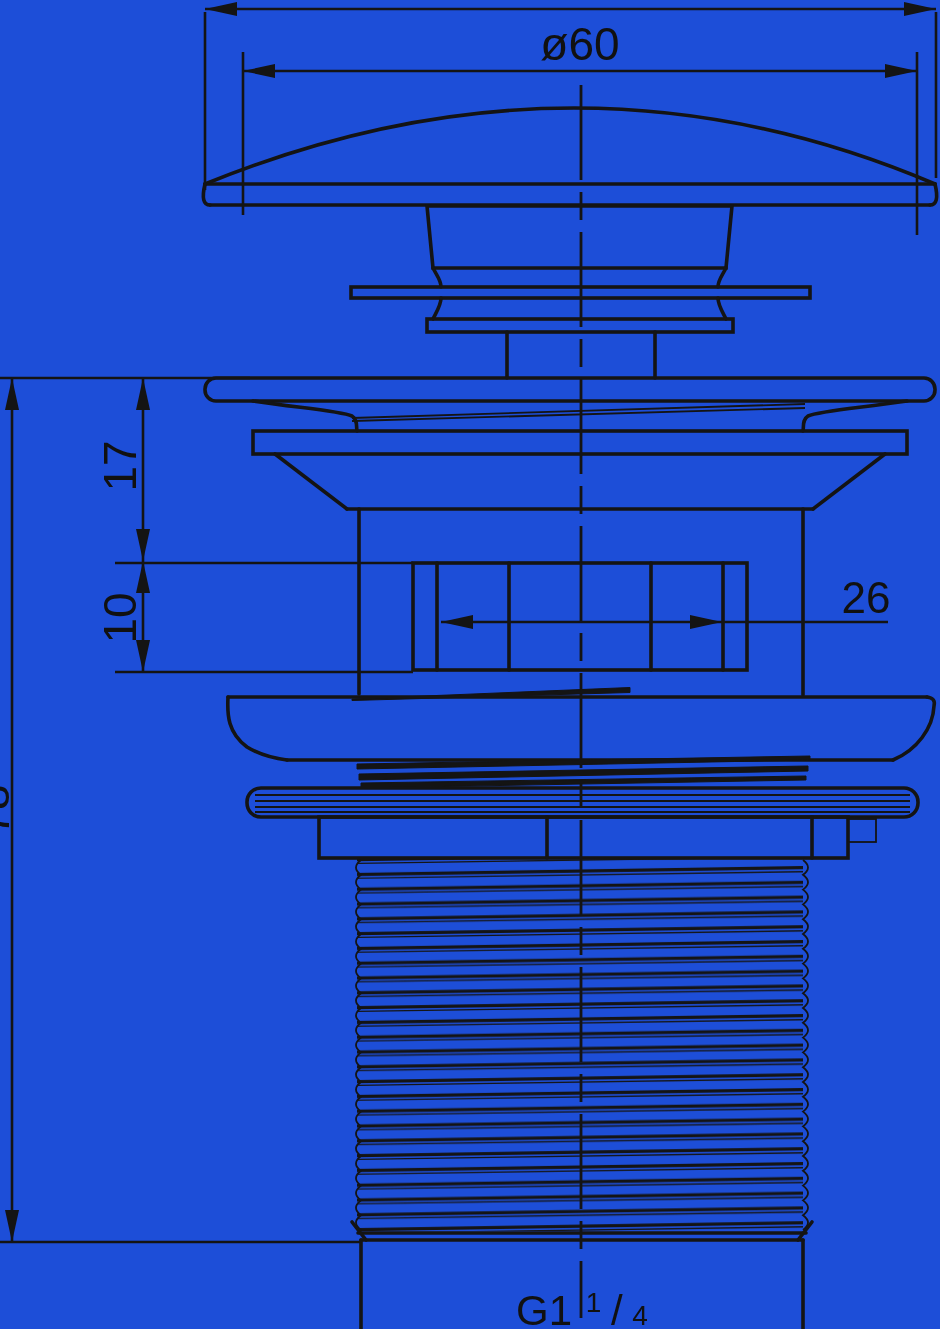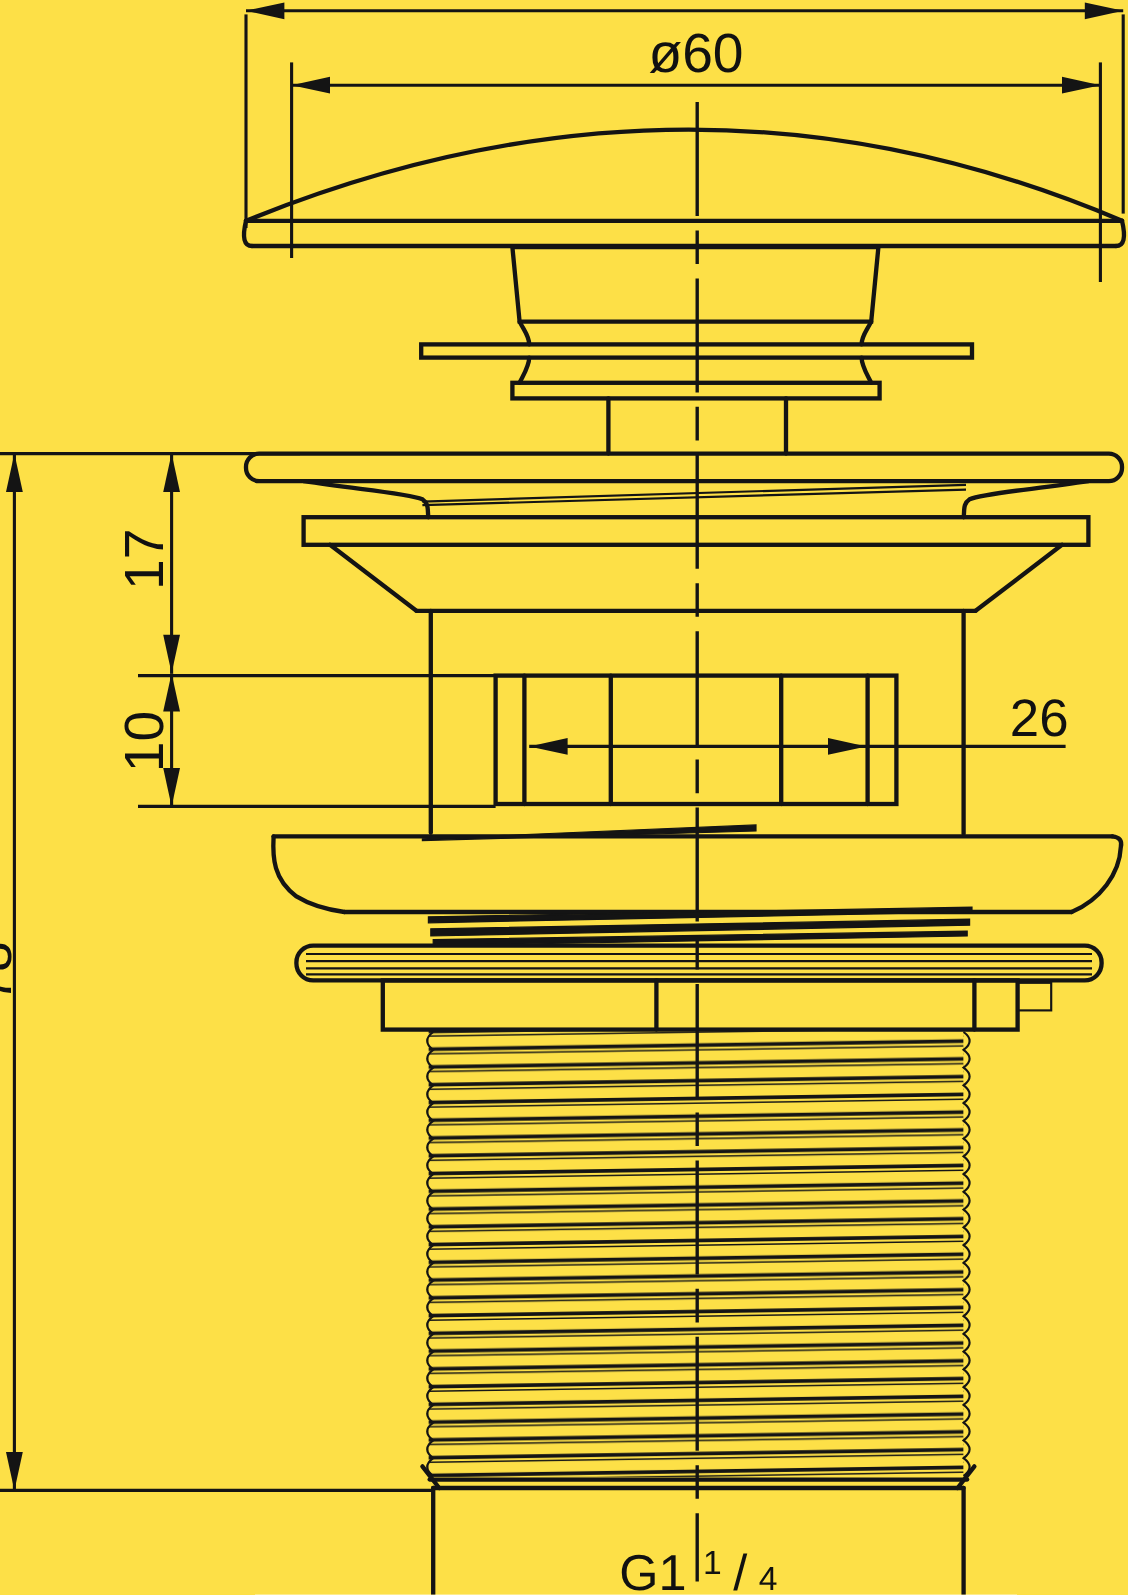--- a/index.html
+++ b/index.html
@@ -1,16 +1,16 @@
 <!DOCTYPE html>
 <html><head>
 <meta charset="utf-8">
 <style>
   html,body{margin:0;padding:0;background:#ffffff;}
-  .sheet{width:940px;height:1329px;position:relative;background:#fde047;overflow:hidden;}
+  .sheet{width:940px;height:1329px;position:relative;background:#1d4ed8;overflow:hidden;}
   svg{display:block;}
   text{font-family:"Liberation Sans", sans-serif; fill:#111;}
   .dimtxt{font-size:46px;}
   .dimtxt-sm{font-size:44px;}
   .obj{stroke:#141414;stroke-width:3.6;fill:none;stroke-linecap:round;}
   .obj-thin{stroke:#141414;stroke-width:1.8;fill:none;}
   .dim{stroke:#141414;stroke-width:2.6;fill:none;}
   .arr{fill:#141414;stroke:none;}
   .sliver{fill:#141414;stroke:#141414;stroke-width:1;}
   .center{stroke:#141414;stroke-width:2.8;fill:none;}

